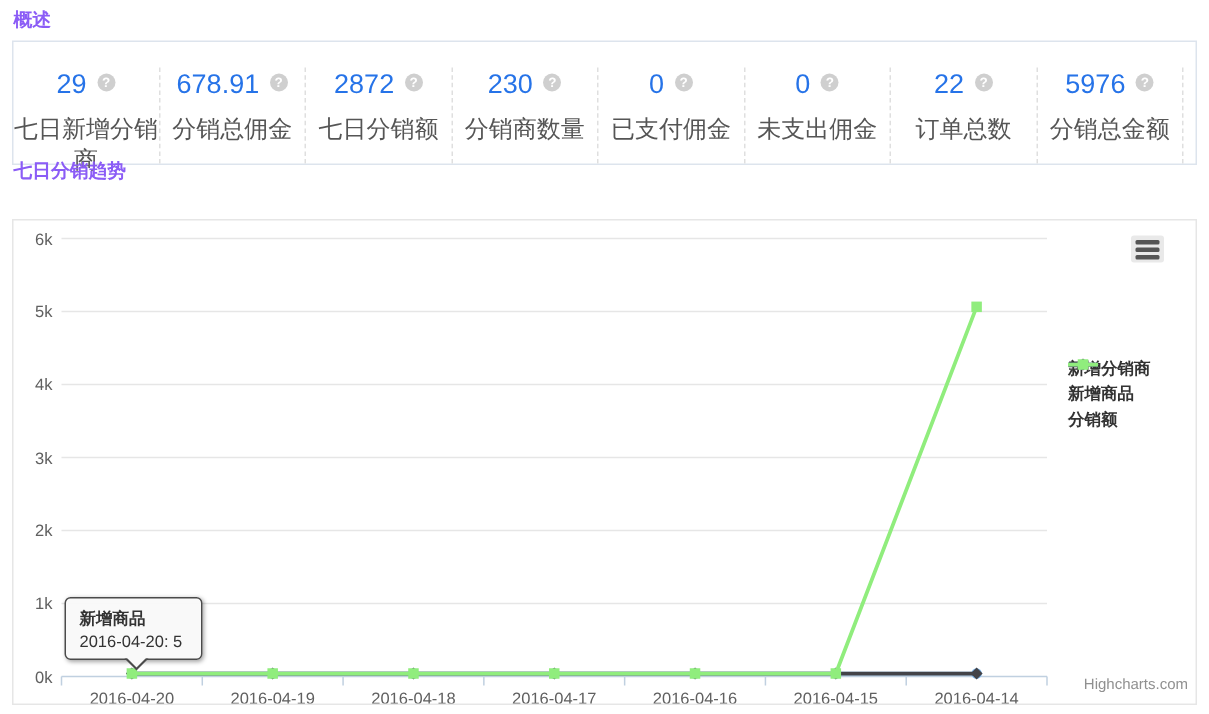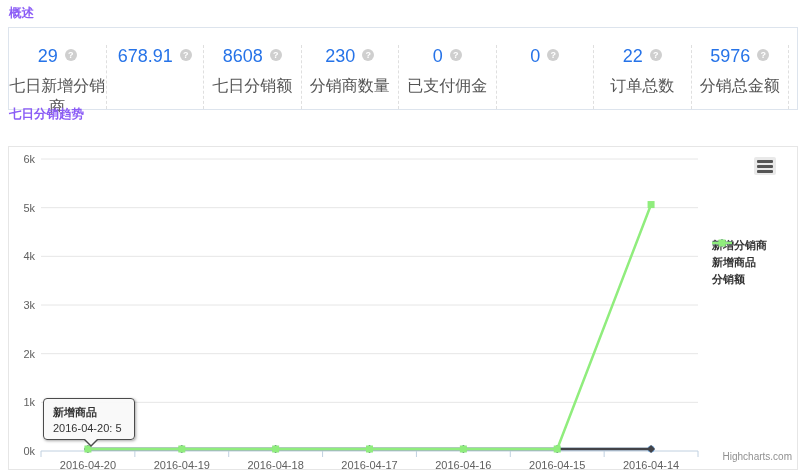--- a/index.html
+++ b/index.html
@@ -60,24 +60,25 @@
           <span class="stat-value">29</span>
           <span class="help-icon">?</span>
         </div>
         <div class="stat-label">七日新增分销商</div>
       </div>
       <div class="stat-cell">
         <div class="stat-valrow">
           <span class="stat-value">678.91</span>
           <span class="help-icon">?</span>
         </div>
-      </div>
-      <div class="stat-cell">
-        <div class="stat-valrow">
-          <span class="stat-value">8608</span>
+        <div class="stat-label">分销总佣金</div>
+      </div>
+      <div class="stat-cell">
+        <div class="stat-valrow">
+          <span class="stat-value">2872</span>
           <span class="help-icon">?</span>
         </div>
         <div class="stat-label">七日分销额</div>
       </div>
       <div class="stat-cell">
         <div class="stat-valrow">
           <span class="stat-value">230</span>
           <span class="help-icon">?</span>
         </div>
         <div class="stat-label">分销商数量</div>
@@ -87,20 +88,21 @@
           <span class="stat-value">0</span>
           <span class="help-icon">?</span>
         </div>
         <div class="stat-label">已支付佣金</div>
       </div>
       <div class="stat-cell">
         <div class="stat-valrow">
           <span class="stat-value">0</span>
           <span class="help-icon">?</span>
         </div>
+        <div class="stat-label">未支出佣金</div>
       </div>
       <div class="stat-cell">
         <div class="stat-valrow">
           <span class="stat-value">22</span>
           <span class="help-icon">?</span>
         </div>
         <div class="stat-label">订单总数</div>
       </div>
       <div class="stat-cell">
         <div class="stat-valrow">

